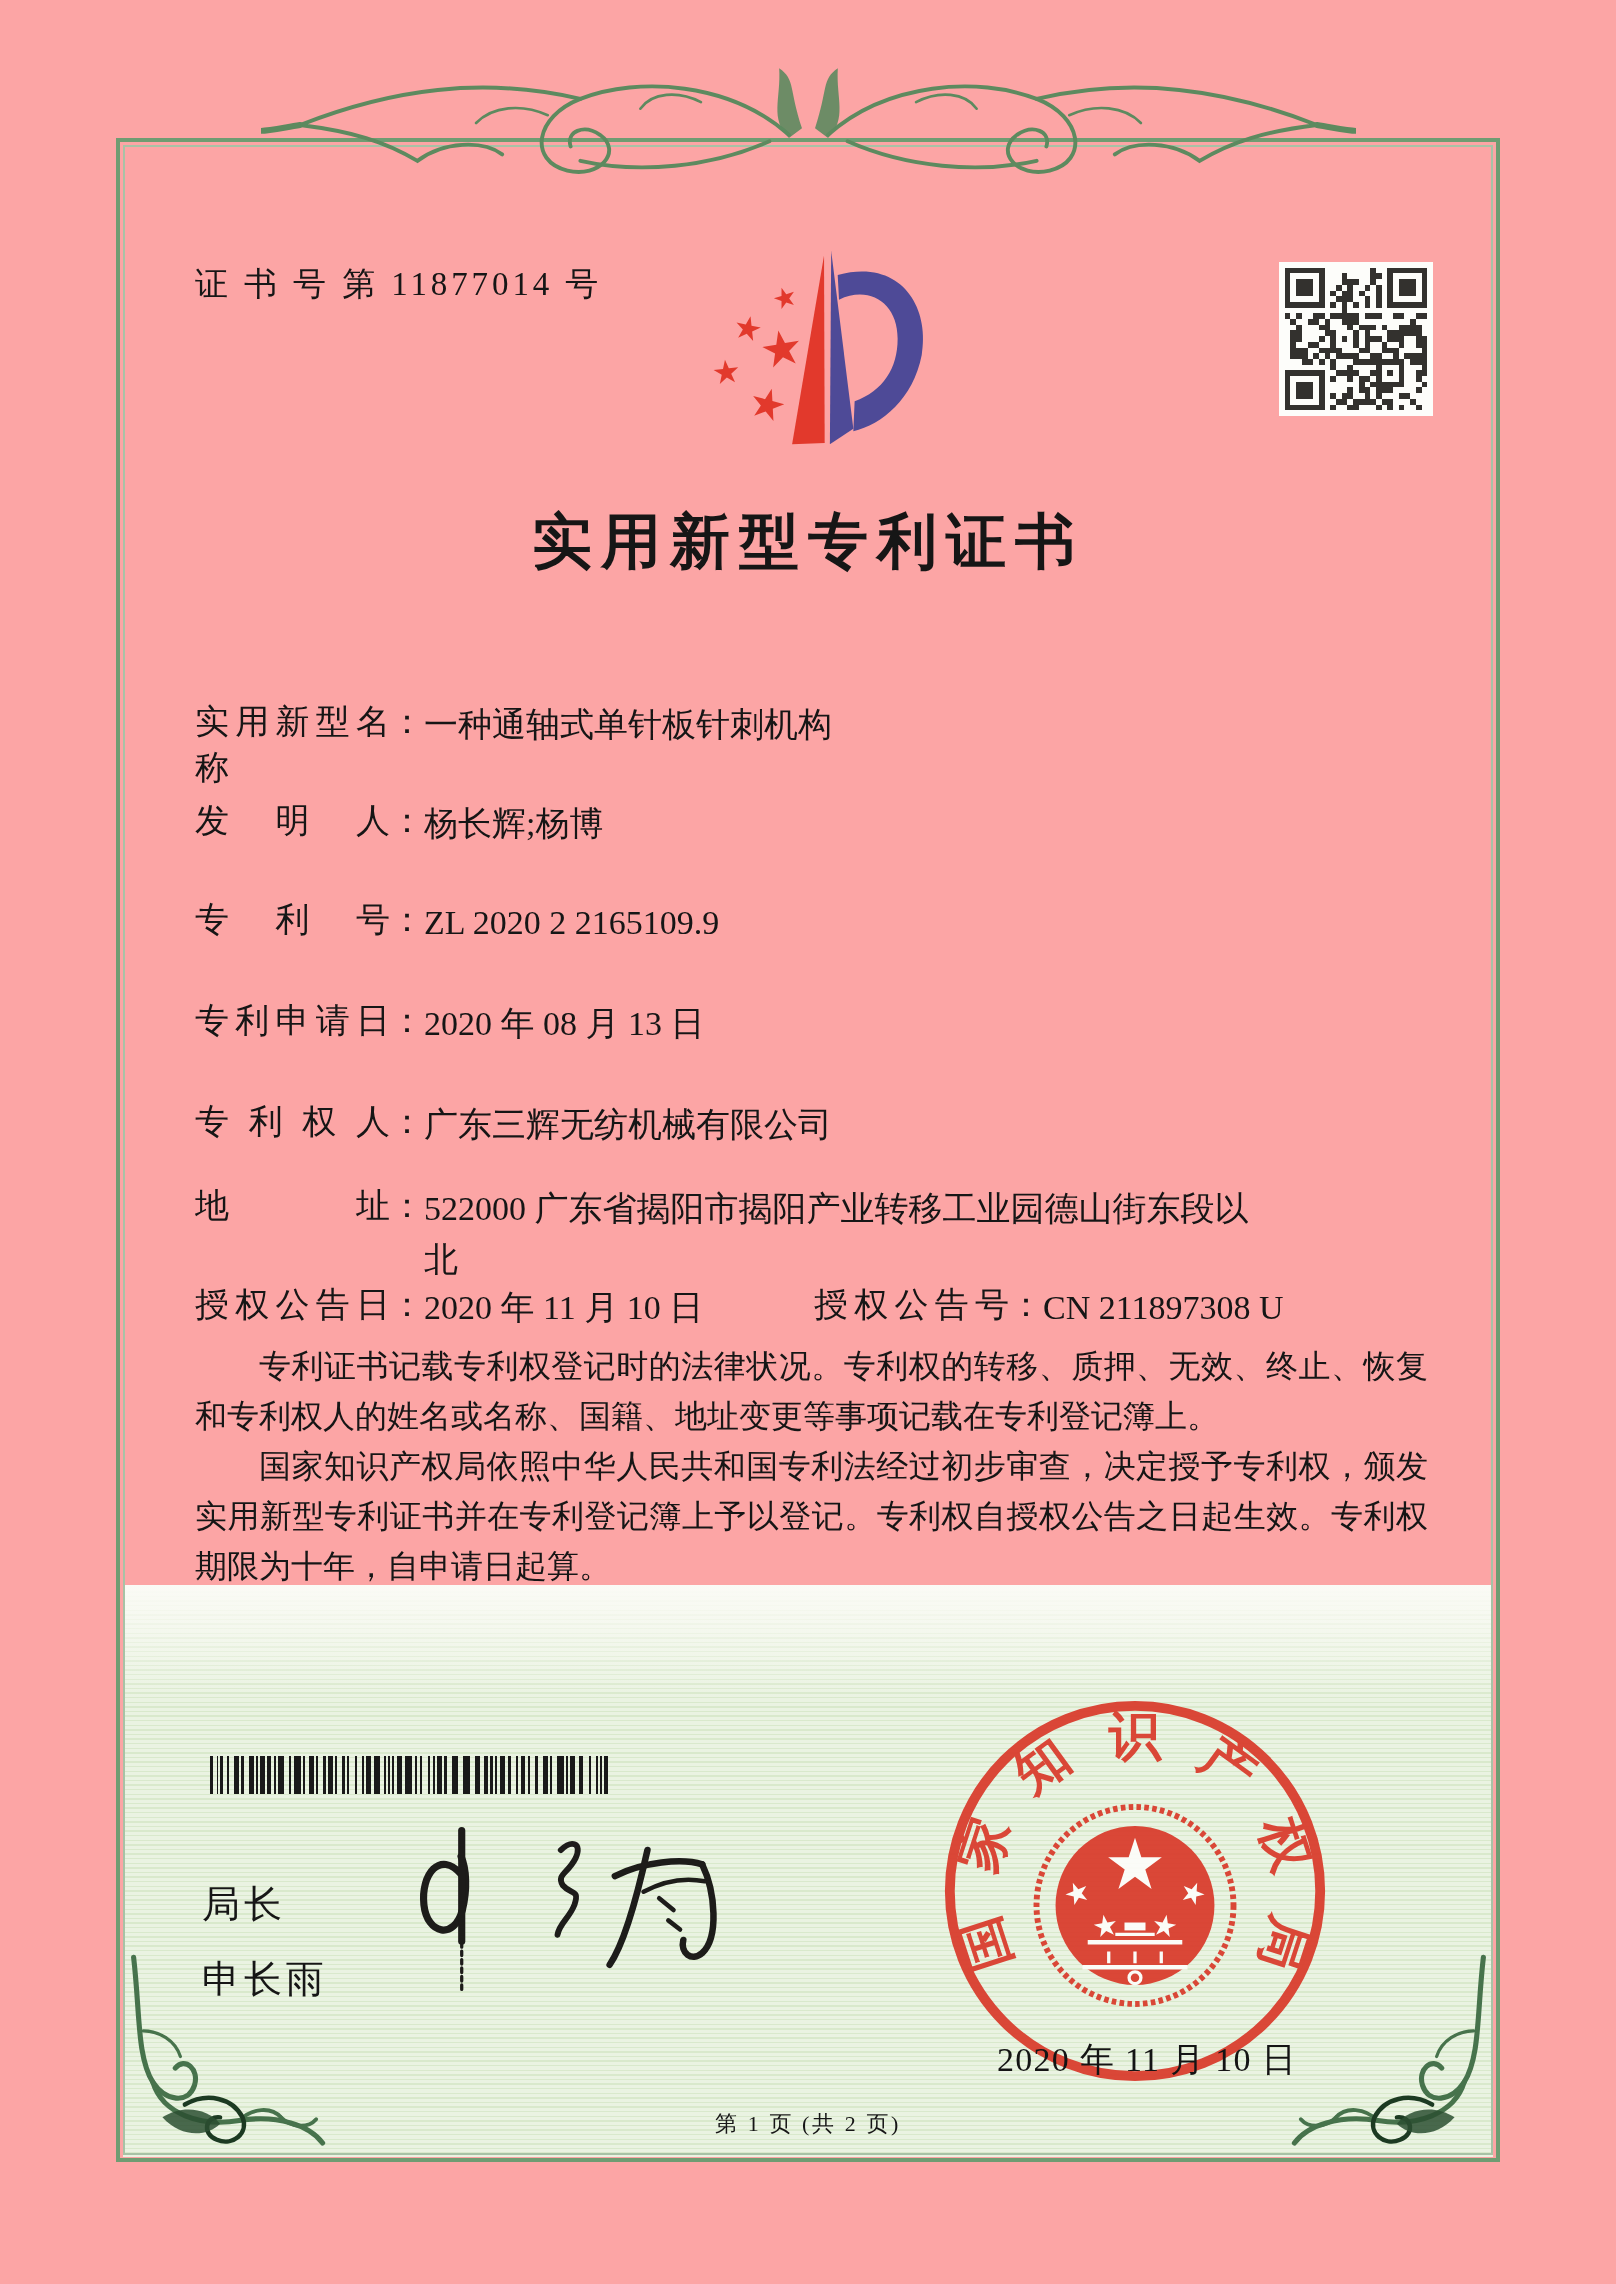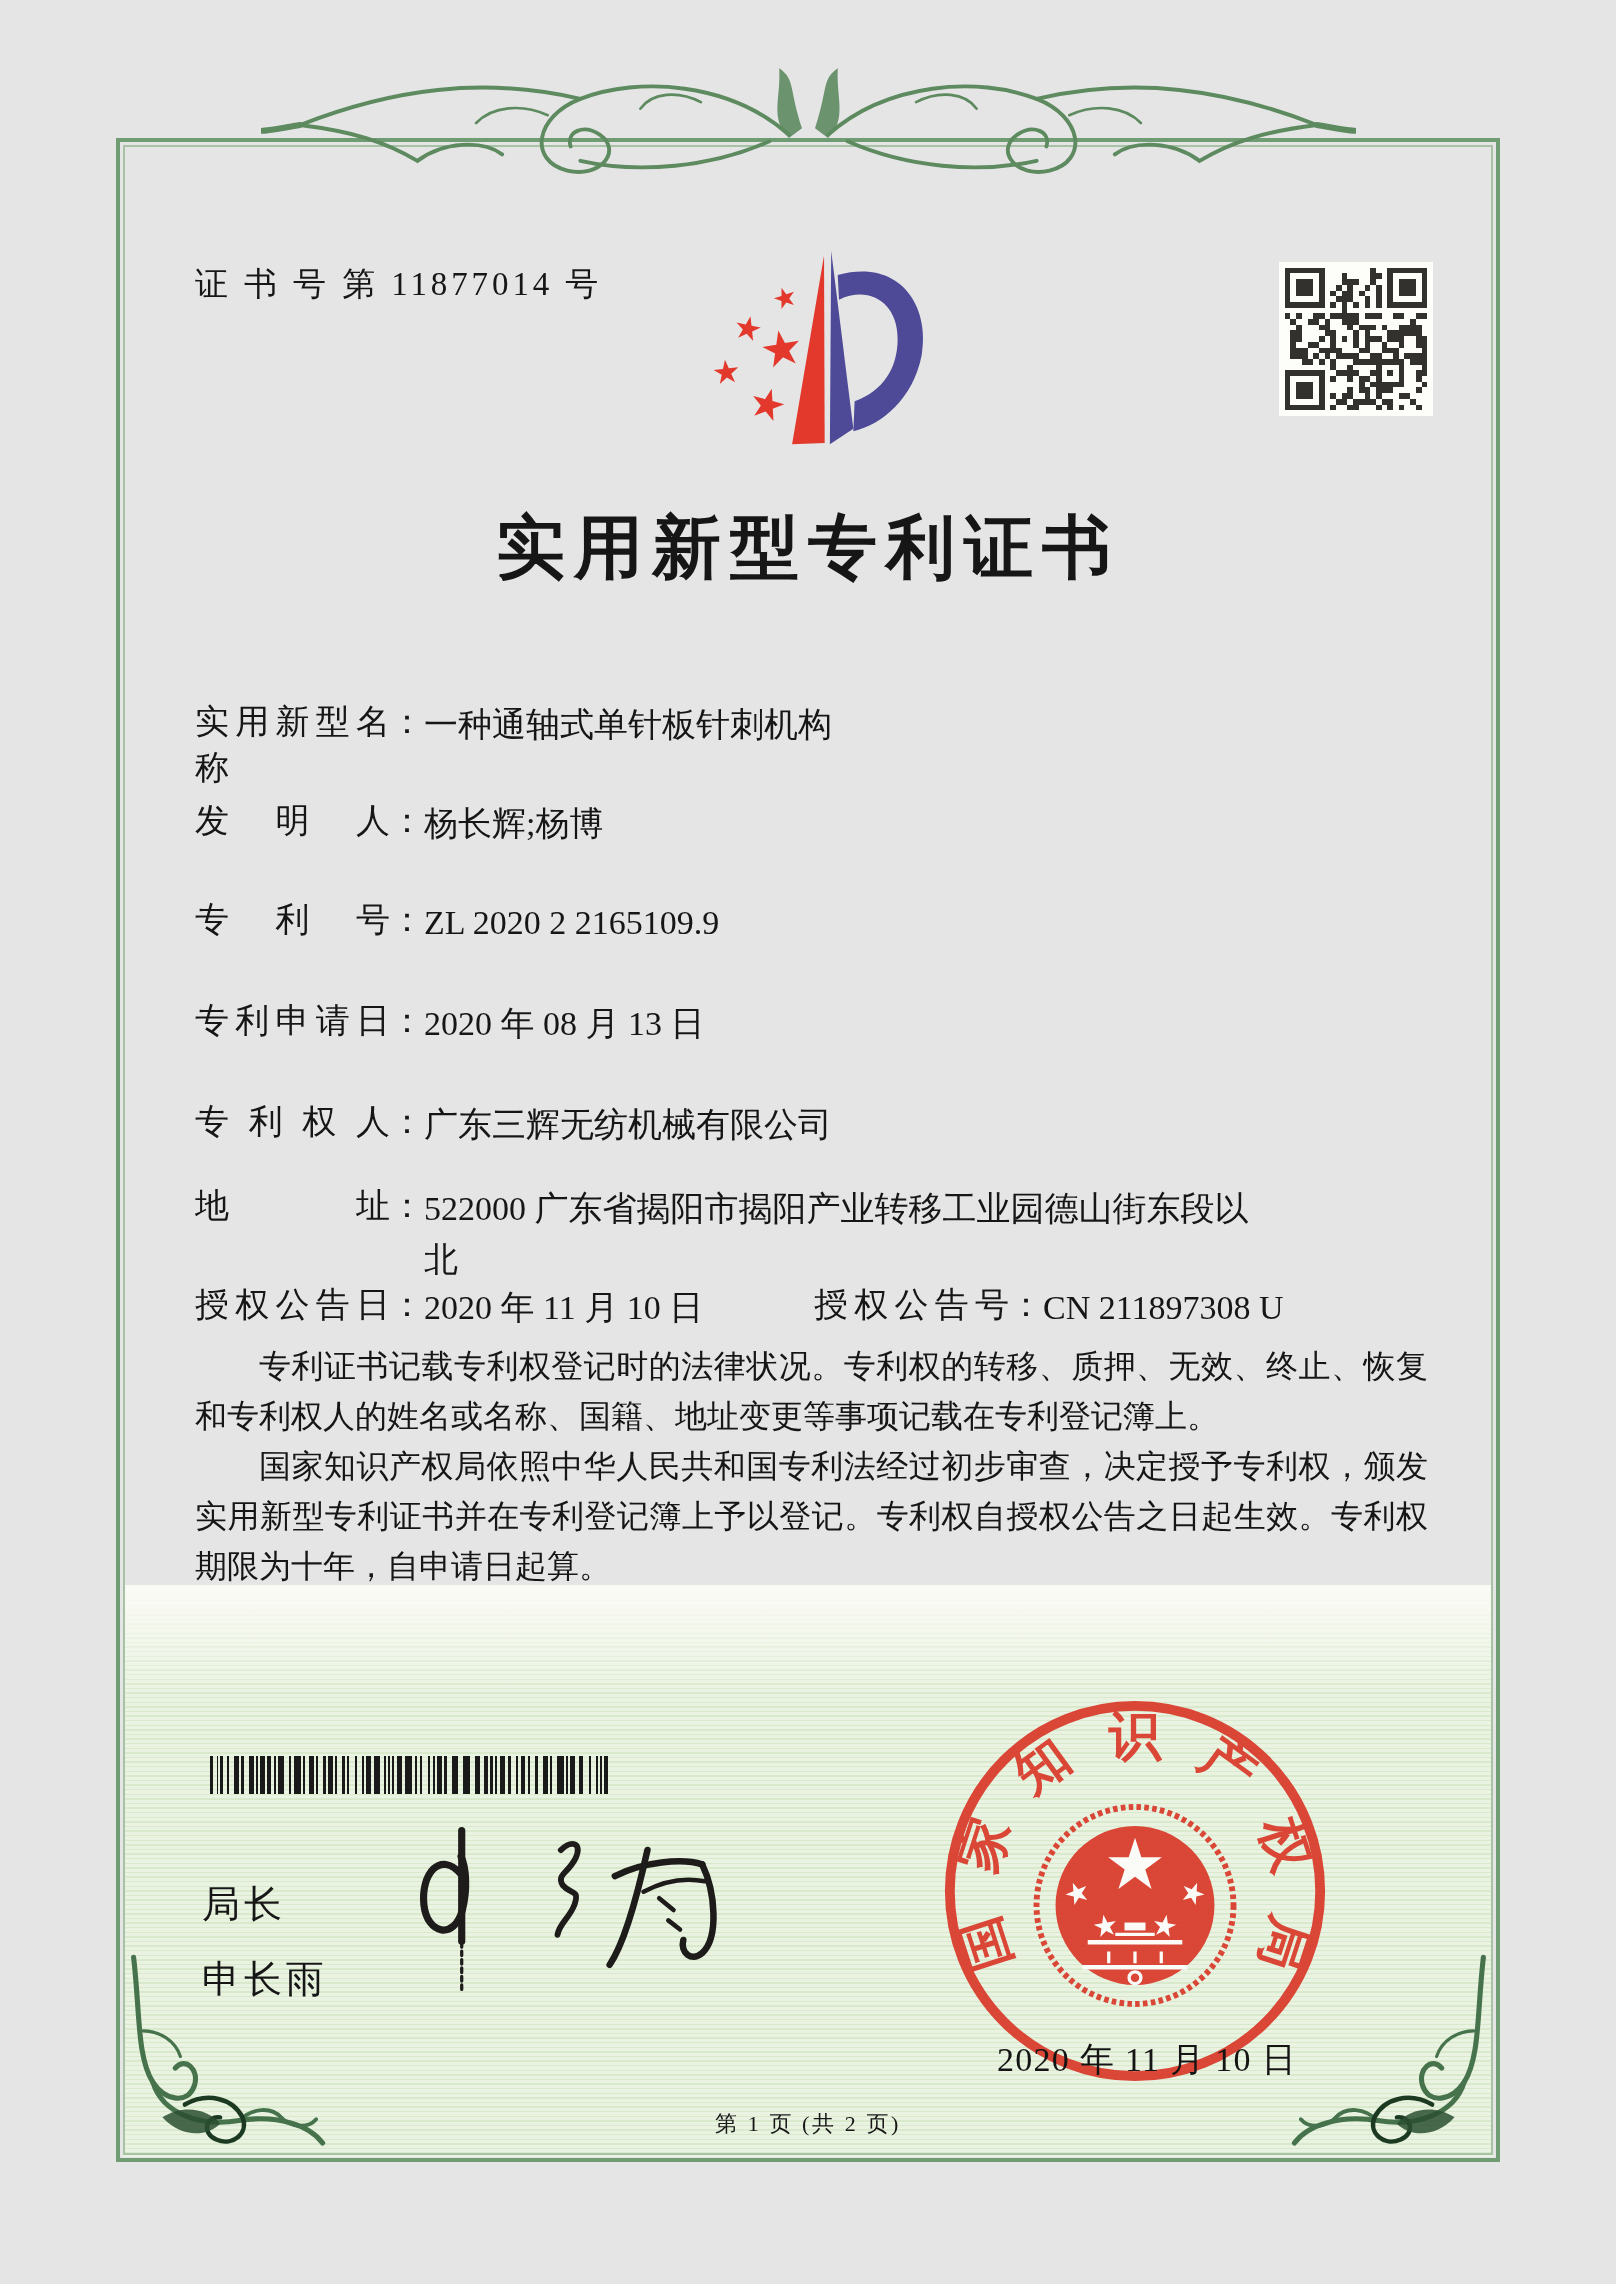--- a/index.html
+++ b/index.html
@@ -1,34 +1,34 @@
 <!DOCTYPE html>
 <html style="font-size:10.4px"><head>
 <meta charset="utf-8">
 <style>
   html,body{margin:0;padding:0;background:#ffffff;}
   .page{
     position:relative;width:1616px;height:2284px;overflow:hidden;
-    background:#e5e5e5;
+    background:#fca5a5;
     font-family:"Liberation Serif","DejaVu Serif",serif;
     color:#161616;
   }
   
   .frame{position:absolute;left:116px;top:138px;width:1384px;height:2024px;
     border:4.6px solid #6f9c72;box-sizing:border-box;}
   .frame-inner{position:absolute;inset:2.6px;border:2px solid #a8c2a6;}
   
   .green-band{position:absolute;left:123px;top:1585px;width:1370px;height:572px;z-index:0;
     background:
       linear-gradient(180deg, rgba(251,251,246,1) 0%, rgba(251,251,246,0) 20%),
       repeating-linear-gradient(0deg,#eaf3e2 0px,#eaf3e2 3.3px,#d9e9cc 3.3px,#d9e9cc 4.6px);
   }
   .txt{position:absolute;z-index:3;}
   .cert-no{left:195px;top:262px;font-size:33px;letter-spacing:3.9px;}
-  .title{left:192px;top:502px;width:1232px;text-align:center;font-size:69px;font-weight:700;letter-spacing:9px;}
+  .title{left:192px;top:502px;width:1232px;text-align:center;font-size:60px;font-weight:700;letter-spacing:9px;}
   .field-row{position:absolute;left:195px;z-index:3;font-size:34px;display:flex;align-items:flex-start;}
   .field-label{display:inline-block;width:195px;text-align:justify;text-align-last:justify;}
   .field-colon{display:inline-block;}
   .field-value{display:inline-block;max-width:1030px;line-height:1.5;}
   .pre{white-space:pre-line;font-family:Liberation Serif, serif;}
   .grant-right{position:absolute;left:619px;top:0;display:flex;}
   .body-text{left:195px;top:1341px;width:1233px;font-size:32px;line-height:50px;text-align:justify;}
   .body-text p{margin:0;text-indent:2em;}
   .role{left:202px;top:1879px;font-size:38px;letter-spacing:3.9px;}
   .name{left:202px;top:1954px;font-size:38px;letter-spacing:3.9px;}

